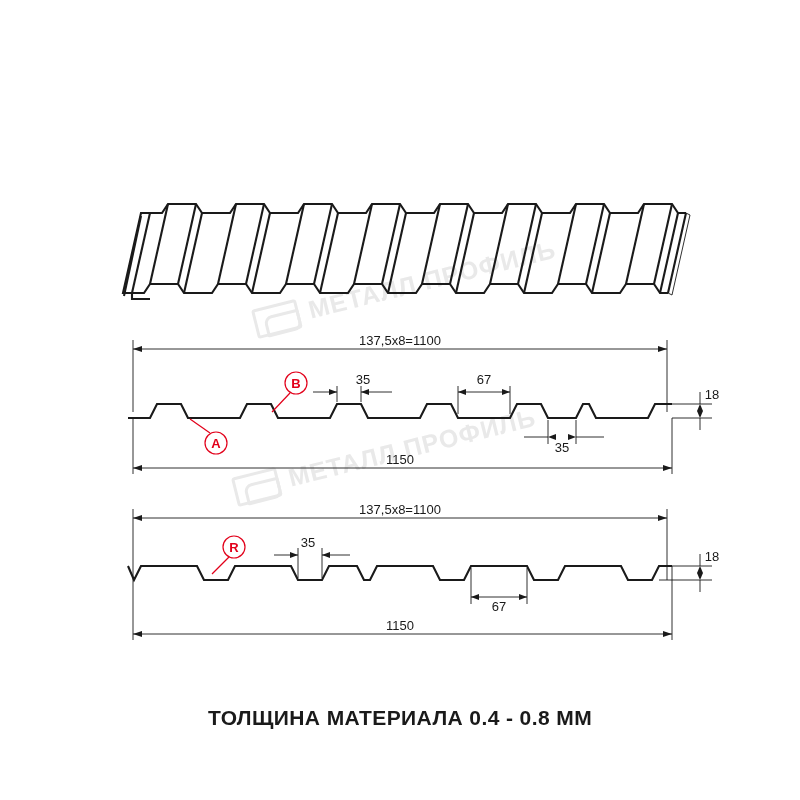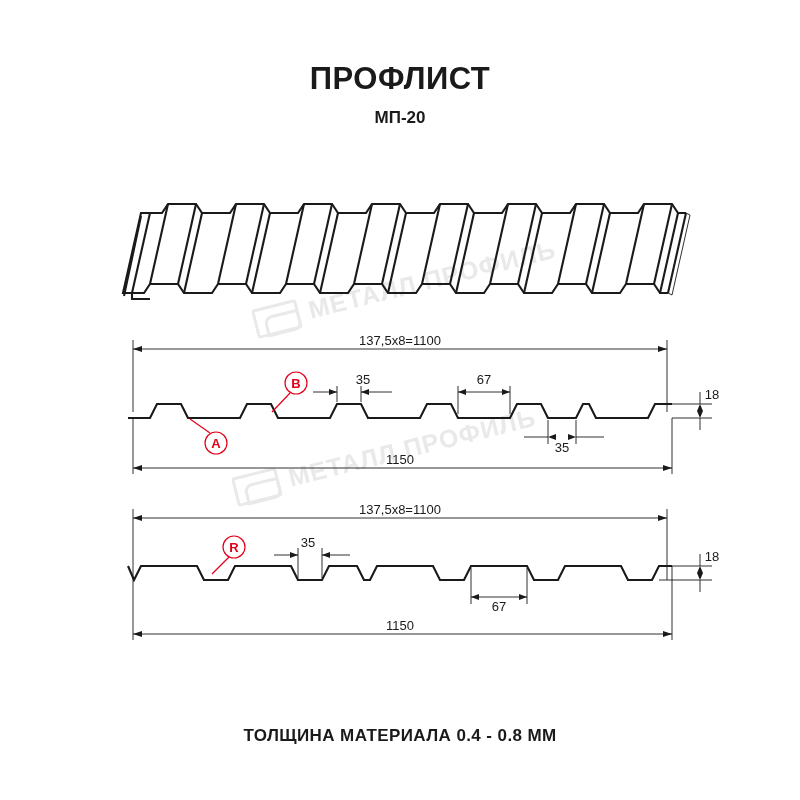--- a/index.html
+++ b/index.html
@@ -32,25 +32,24 @@
     font-size:17px;
     font-weight:bold;
     margin-top:12px;
     color:#1a1a1a;
   }
   .footer-note {
     position:absolute;
     left:0; top:706px;
     width:800px;
     text-align:center;
-    font-size:17px;
+    font-size:21px;
     font-weight:bold;
     letter-spacing:0.4px;
     color:#1a1a1a;
-    margin-top:20px;
   }
 
   
   .wm {
     position:absolute;
     color:#e9e9e9;
     font-size:25px;
     font-weight:bold;
     letter-spacing:1px;
     white-space:nowrap;
@@ -94,24 +93,20 @@
     font-weight:bold;
     fill:#e2001a;
     text-anchor:middle;
   }
 </style>
 </head>
 <body>
 
 <div class="sheet">
 
-  <div class="title-block">
-    <div class="title-main">ПРОФЛИСТ</div>
-    <div class="title-sub">МП-20</div>
-  </div>
 
   <div class="wm wm1">
     <span class="wm-ico"></span><span>МЕТАЛЛ ПРОФИЛЬ</span>
   </div>
   <div class="wm wm2">
     <span class="wm-ico"></span><span>МЕТАЛЛ ПРОФИЛЬ</span>
   </div>
 
   <svg width="800" height="800">
     <g class="prof" stroke-width="1.3">

